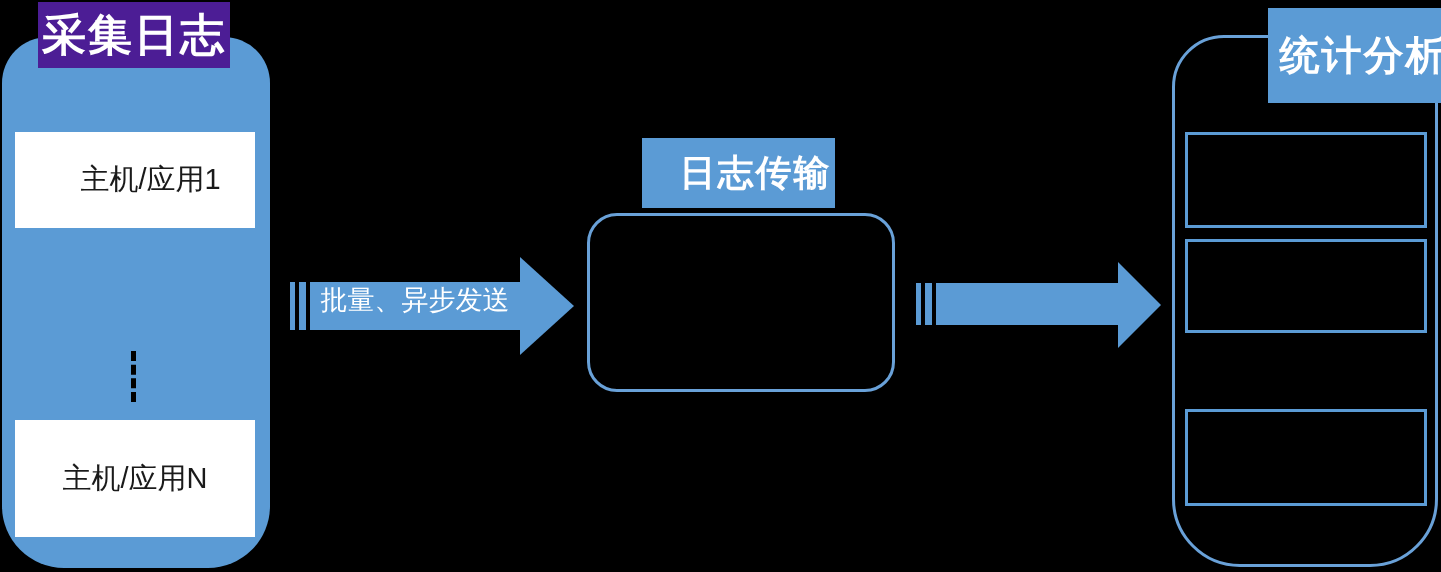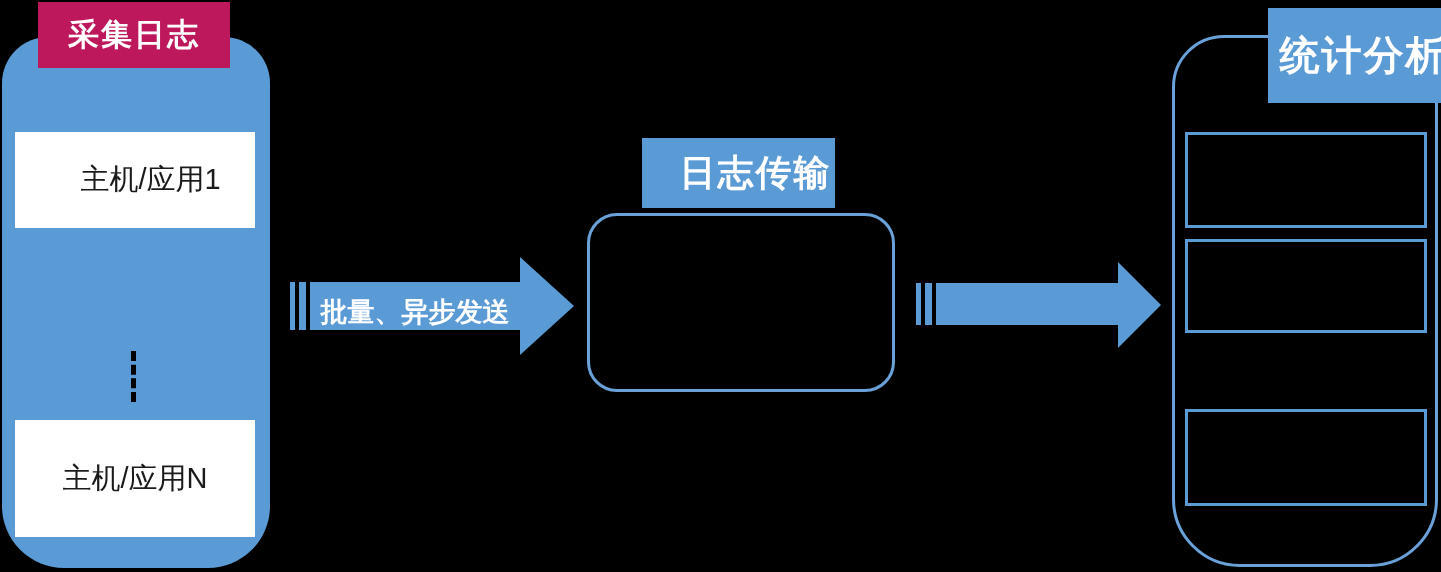--- a/index.html
+++ b/index.html
@@ -18,23 +18,23 @@
   .abs { position: absolute; box-sizing: border-box; }
 
   
   .collect-container {
     left: 2px; top: 37px; width: 268px; height: 531px;
     background: #5B9BD5;
     border-radius: 46px 46px 62px 62px;
   }
   .collect-header {
     left: 38px; top: 2px; width: 192px; height: 66px;
-    background: #be185d;
+    background: #4c1d95;
     display: flex; align-items: center; justify-content: center;
-    color: #fff; font-size: 31px; font-weight: bold; letter-spacing: 2px;
+    color: #fff; font-size: 44px; font-weight: bold; letter-spacing: 2px;
   }
   .host-box {
     left: 15px; width: 240px; height: 96px;
     background: #fff;
     display: flex; align-items: center; justify-content: center;
     color: #1a1a1a; font-size: 29px;
   }
   .host-1 { top: 132px; padding-left: 31px; }
   .host-2 { top: 237px; }
   .host-n { top: 420px; height: 117px; }
@@ -42,22 +42,22 @@
     left: 131px; top: 351px; width: 0; height: 51px;
     border-left: 5px dashed #000;
   }
 
   
   .stripe, .arrow-body { background: #5B9BD5; }
   .arrow1-s1 { left: 290px; top: 282px; width: 5px;  height: 48px; }
   .arrow1-s2 { left: 299px; top: 282px; width: 7px;  height: 48px; }
   .arrow1-body {
     left: 310px; top: 282px; width: 210px; height: 48px;
-    display: flex; align-items: flex-end; justify-content: center;
-    color: #fff; font-size: 27px; font-weight: bold; white-space: nowrap;
+    display: flex; align-items: flex-start; justify-content: center;
+    color: #fff; font-size: 27px; font-weight: normal; white-space: nowrap;
   }
   .arrow1-head {
     left: 520px; top: 257px; width: 0; height: 0;
     border-top: 49px solid transparent;
     border-bottom: 49px solid transparent;
     border-left: 54px solid #5B9BD5;
   }
   .arrow2-s1 { left: 916px; top: 283px; width: 5px; height: 42px; }
   .arrow2-s2 { left: 925px; top: 283px; width: 7px; height: 42px; }
   .arrow2-body { left: 936px; top: 283px; width: 182px; height: 42px; }

